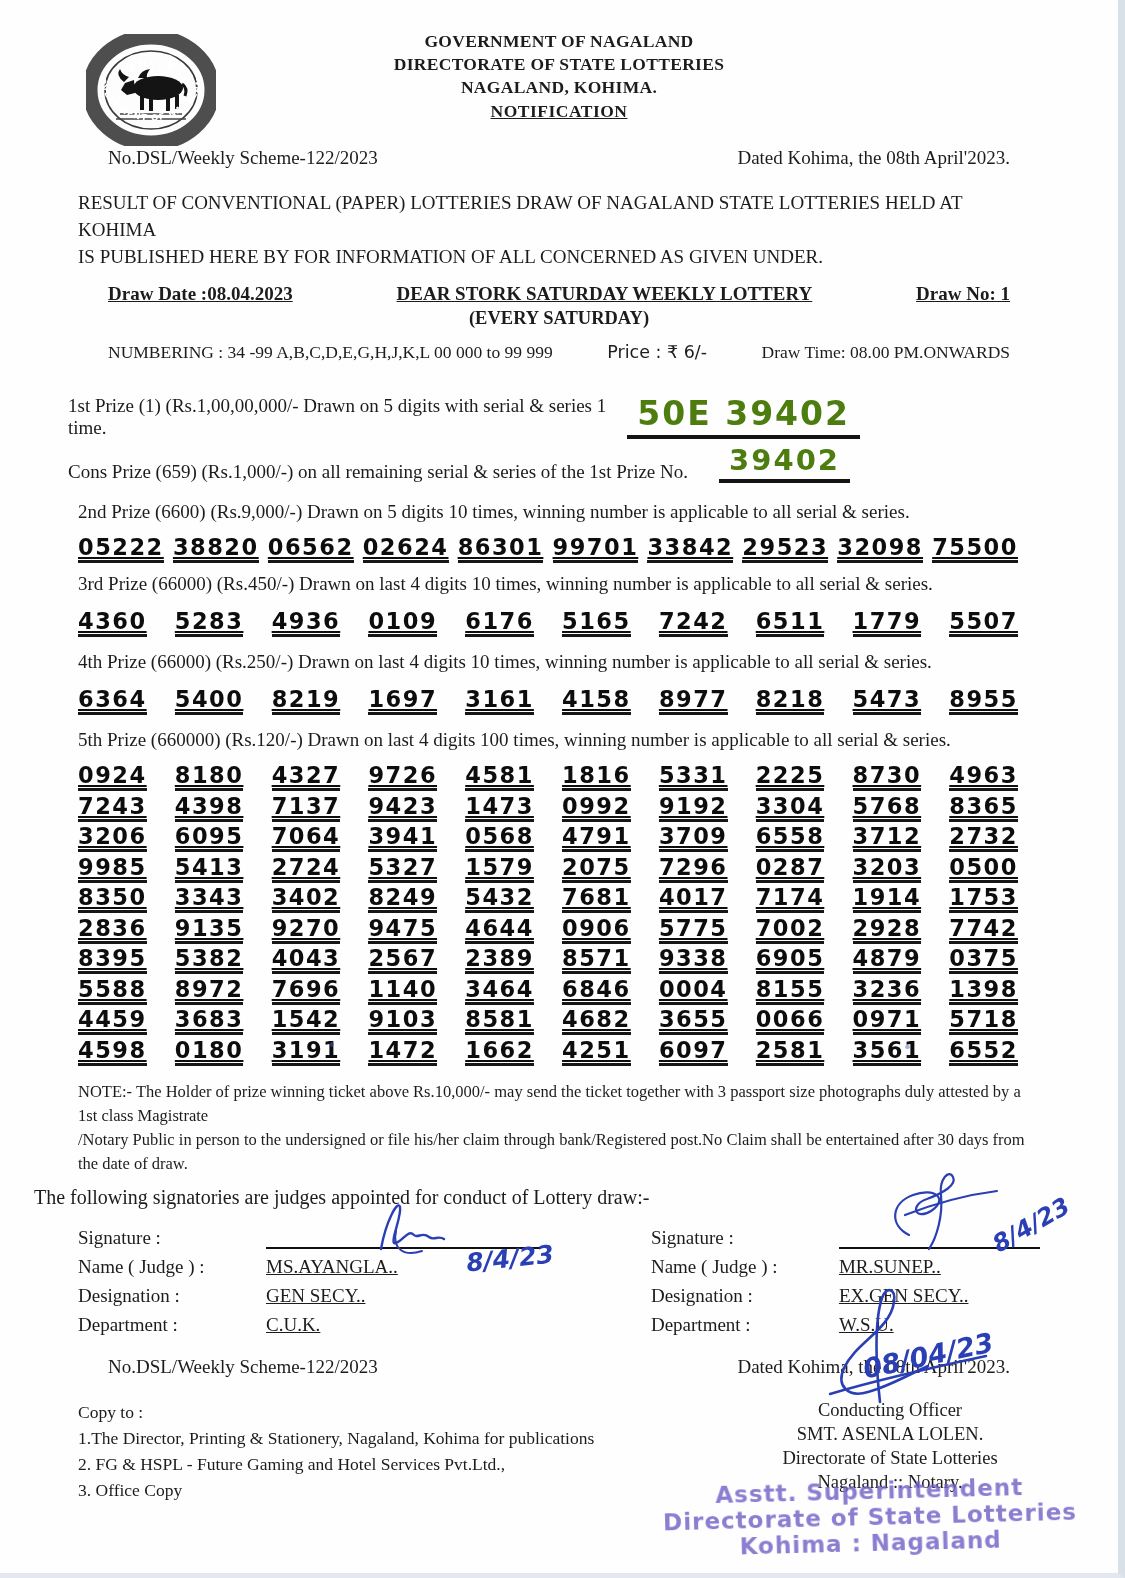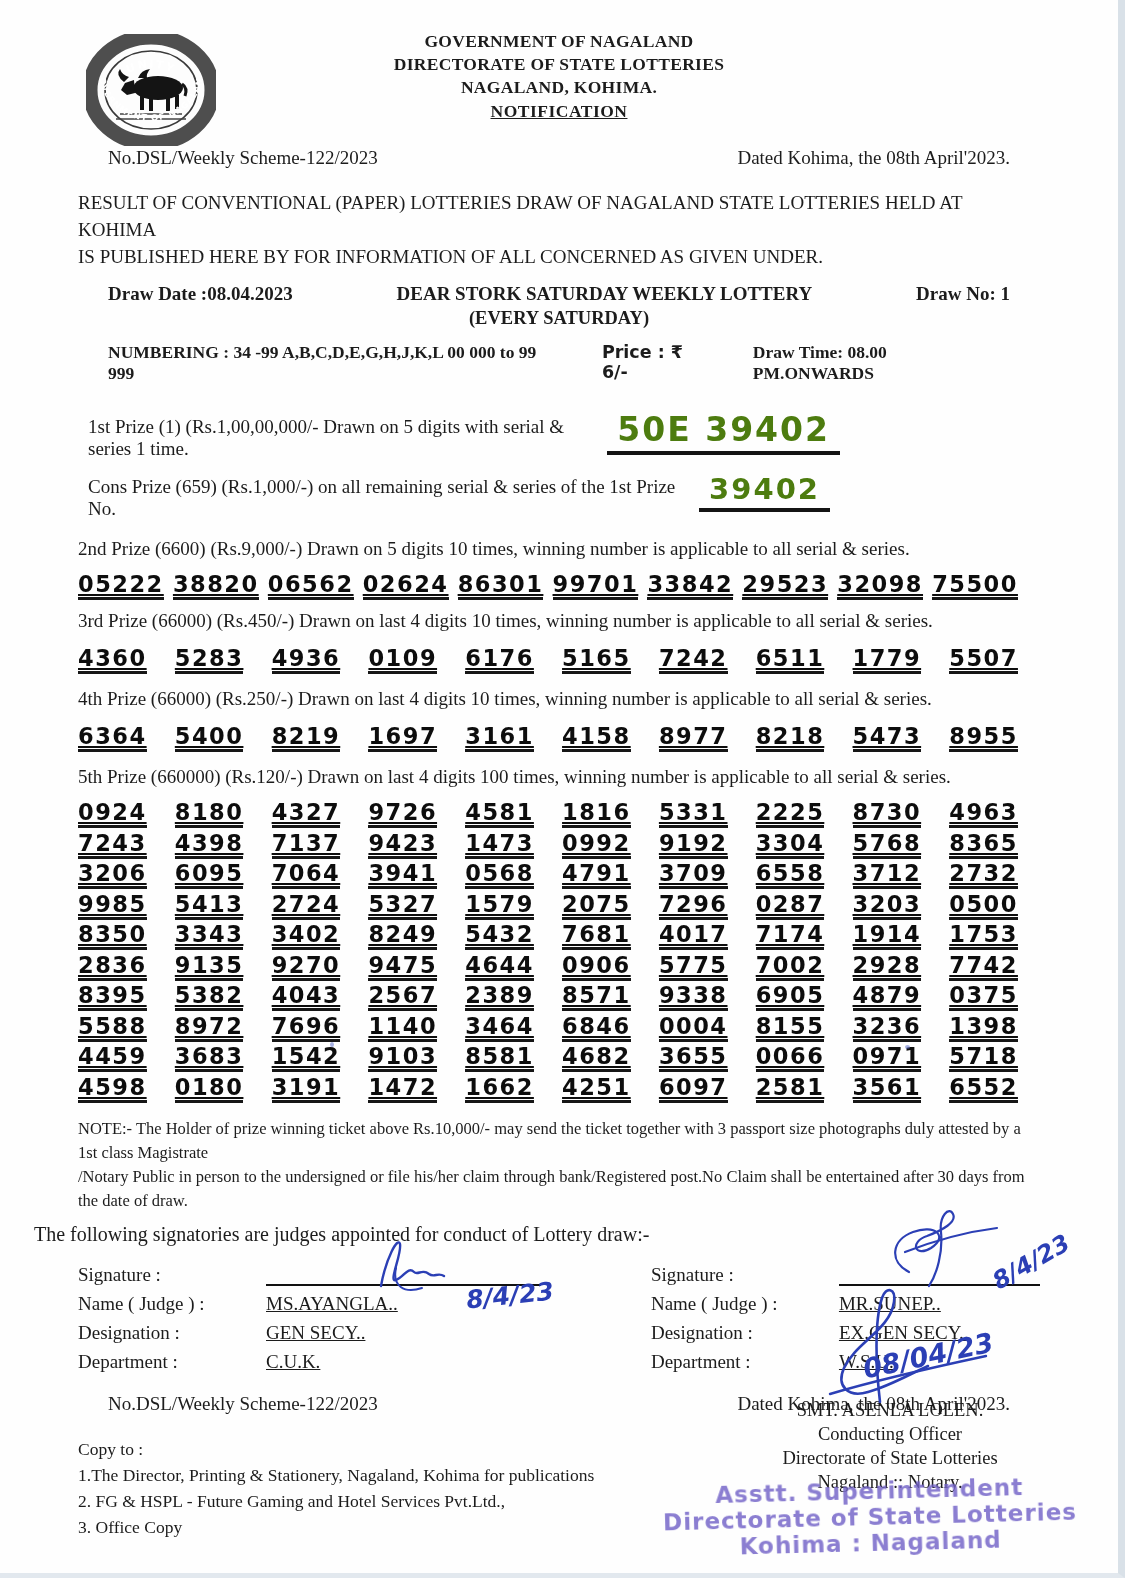--- a/index.html
+++ b/index.html
@@ -16,26 +16,26 @@
     overflow:hidden;
   }
   
   .logo{position:absolute;left:86px;top:34px;width:130px;height:112px;}
   .head-center{text-align:center;padding-top:30px;line-height:23px;}
   .head-center .h-line{font-weight:bold;font-size:17.5px;letter-spacing:.3px;}
   .head-center .notif{font-weight:bold;font-size:17.5px;text-decoration:underline;letter-spacing:.5px;margin-top:1px;}
   .row-flex{display:flex;justify-content:space-between;align-items:baseline;padding:0 108px;gap:39px;}
   .ref-row{margin-top:24px;font-size:19px;}
   .result-par{padding:0 78px;margin-top:20px;font-size:19px;line-height:27px;}
-  .draw-row{margin-top:13px;font-weight:bold;font-size:19px;}
+  .draw-row{margin-top:13px;font-weight:bold;font-size:19px;text-decoration:underline;}
   .draw-sub{text-align:center;font-weight:bold;font-size:18.5px;margin-top:3px;}
-  .numbering-row{margin-top:13px;font-weight:bold;font-size:17.5px;}
+  .numbering-row{margin-top:13px;font-weight:normal;font-size:17.5px;}
   .rupee{font-family:"DejaVu Sans",sans-serif;}
   
-  .prize-flex{display:flex;align-items:center;padding:0 88px;}
+  .prize-flex{display:flex;align-items:flex-end;padding:0 68px;}
   .prize-flex .p-label{flex:1;font-size:19px;padding-top:12px;}
   .first-num{
     font-family:"DejaVu Sans",sans-serif;font-weight:bold;font-size:33px;letter-spacing:2px;
     border-bottom:4px solid #141414;padding:0 10px 2px;margin-right:190px;color:#4d7c0f;
   }
   .cons-num{font-size:29px;margin-right:200px;}
   .p-label-line{padding:0 78px;font-size:19px;}
   .nums-row{display:flex;justify-content:space-between;padding:0 100px 0 78px;}
   .win-num{
     font-family:"DejaVu Sans",sans-serif;font-weight:bold;font-size:22.5px;letter-spacing:1.5px;
@@ -377,22 +377,22 @@
       </div>
   </div>
 
   <svg class="big-sig" width="210" height="130">
     <path d="M90,120 C86,86 84,40 92,16 C96,4 106,6 104,20 C100,48 66,60 54,86 C46,104 58,116 78,110 C100,104 120,92 138,84" stroke="#2b3fb5" stroke-width="2.6" fill="none" stroke-linecap="round"></path>
     <path d="M40,112 C80,100 140,86 196,74" stroke="#2b3fb5" stroke-width="2.4" fill="none" stroke-linecap="round"></path>
   </svg>
   <span class="big-sig-date">08/04/23</span>
 
   <div class="officer">
+    <div>Conducting Officer</div>
     <div>SMT. ASENLA LOLEN.</div>
-    <div>Conducting Officer</div>
     <div>Directorate of State Lotteries</div>
     <div>Nagaland :: Notary.</div>
   </div>
 
   <div class="stamp">
     <div>Asstt. Superintendent</div>
     <div>Directorate of State Lotteries</div>
     <div>Kohima : Nagaland</div>
   </div>
 

